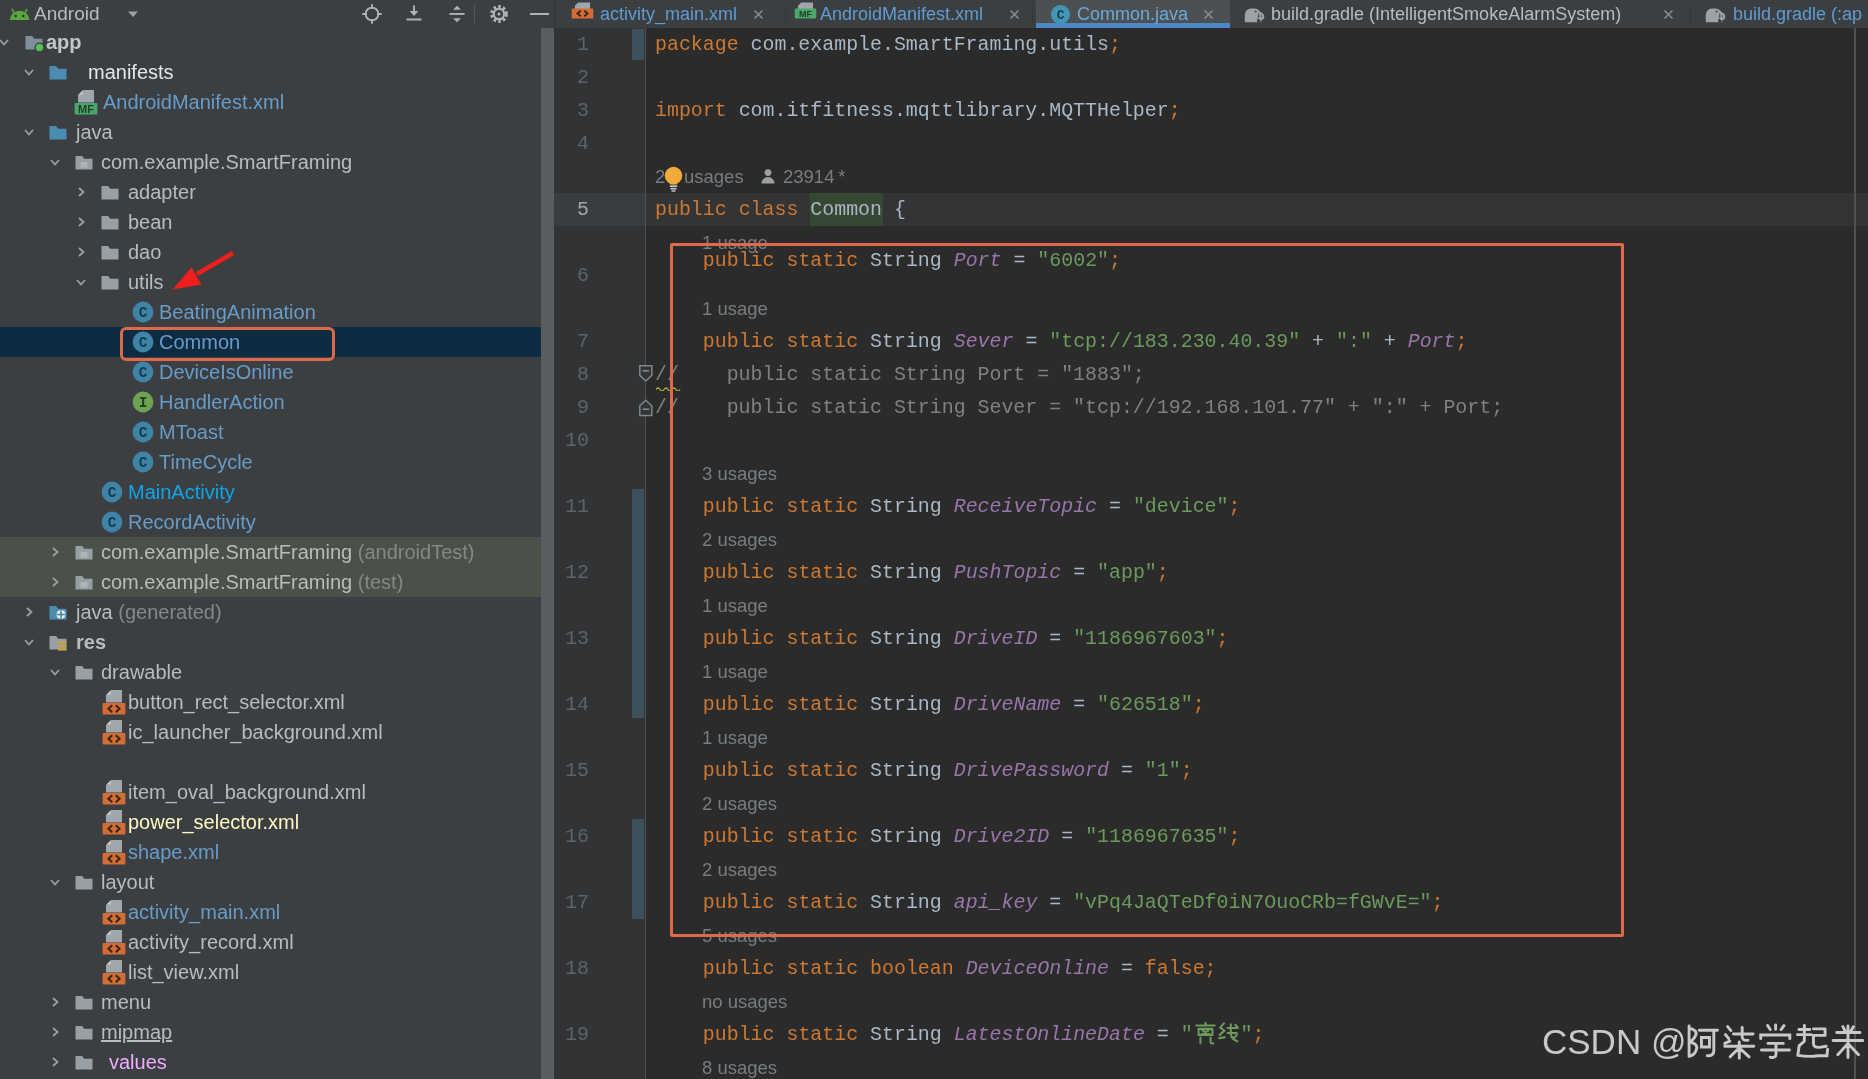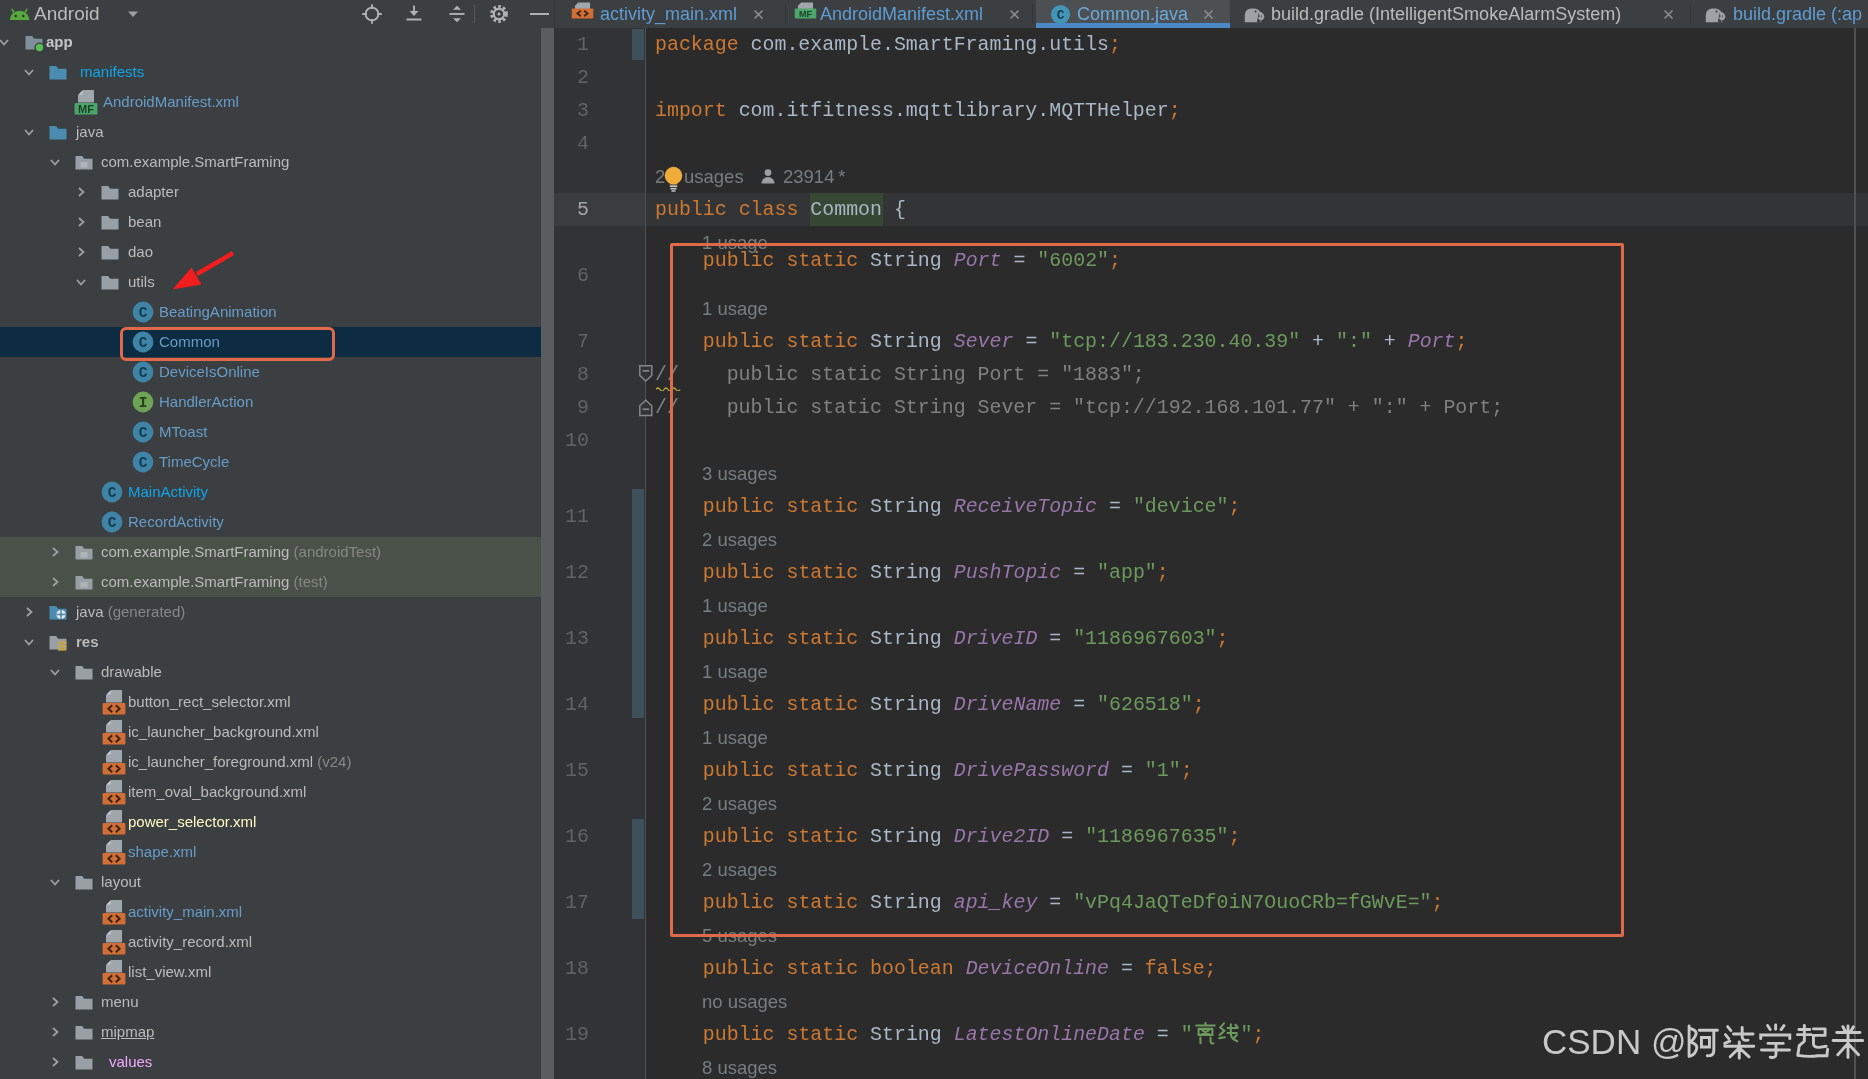--- a/index.html
+++ b/index.html
@@ -2,21 +2,21 @@
 <html><head><meta charset="utf-8">
 <style>
 * { margin:0; padding:0; box-sizing:border-box; }
 html,body { width:1868px; height:1079px; overflow:hidden; background:#2B2B2B; }
 body { font-family:"Liberation Sans", sans-serif; position:relative; }
 .abs { position:absolute; }
 #topbar { position:absolute; left:0; top:0; width:1868px; height:28px; background:#3C3F41; }
 #tree { position:absolute; left:0; top:28px; width:541px; height:1051px; background:#3C3F41; overflow:hidden; }
 .trow { position:absolute; left:0; width:541px; height:30px; }
 .trow.sel { background:#0D2C41; width:555px; }
-.tlab { position:absolute; top:0; line-height:30px; font-size:15px; white-space:pre; }
+.tlab { position:absolute; top:0; line-height:30px; font-size:20px; white-space:pre; }
 .tic { position:absolute; }
 #greenband { position:absolute; left:0; top:509px; width:541px; height:60px; background:#4A5148; }
 #scrollbar { position:absolute; left:541px; top:28px; width:13px; height:1051px; background:#5A5D5F; }
 #gutter { position:absolute; left:554px; top:28px; width:92px; height:1051px; background:#313335; }
 #gsep { position:absolute; left:645px; top:28px; width:1px; height:1051px; background:#4F5254; }
 .ln, .lnc { position:absolute; left:548px; width:41px; height:33px; line-height:33px; text-align:right;
   font-family:"Liberation Mono", monospace; font-size:19.92px; color:#606366; }
 .lnc { color:#A4A3A3; }
 .crow { position:absolute; left:655px; height:33px; line-height:33px; white-space:pre;
   font-family:"Liberation Mono", monospace; font-size:19.92px; color:#A9B7C6; }
@@ -91,21 +91,21 @@
 <div class="ln" style="top:28px">1</div>
 <div class="ln" style="top:61px">2</div>
 <div class="ln" style="top:94px">3</div>
 <div class="ln" style="top:127px">4</div>
 <div class="lnc" style="top:193px">5</div>
 <div class="ln" style="top:259px">6</div>
 <div class="ln" style="top:325px">7</div>
 <div class="ln" style="top:358px">8</div>
 <div class="ln" style="top:391px">9</div>
 <div class="ln" style="top:424px">10</div>
-<div class="ln" style="top:500px">11</div>
+<div class="ln" style="top:490px">11</div>
 <div class="ln" style="top:556px">12</div>
 <div class="ln" style="top:622px">13</div>
 <div class="ln" style="top:688px">14</div>
 <div class="ln" style="top:754px">15</div>
 <div class="ln" style="top:820px">16</div>
 <div class="ln" style="top:886px">17</div>
 <div class="ln" style="top:952px">18</div>
 <div class="ln" style="top:1018px">19</div>
 
 <svg class="abs" style="left:637px;top:363px" width="18" height="23" viewBox="0 0 18 23">
@@ -149,21 +149,21 @@
       </svg>
       <span class="tlab" style="left:46px;color:#C3C6C8;font-weight:700;">app</span>
     </div>
 <div class="trow" style="top:29px">
       <svg class="tic" style="left:22px;top:8px" width="14" height="14" viewBox="0 0 14 14">
         <polyline points="3,5 7,9.5 11,5" fill="none" stroke="#9DA0A2" stroke-width="1.8"></polyline>
       </svg>
       <svg class="tic" style="left:47px;top:4px" width="22" height="22" viewBox="0 0 22 22">
         <path d="M2.5 18.5 V5 h6.6 l2.1 2.7 H19.5 v10.8 z" fill="#4A8DB0"></path>
       </svg>
-      <span class="tlab" style="left:80px;color:#0ea5e9;">manifests</span>
+      <span class="tlab" style="left:88px;color:#e5e5e5;">manifests</span>
     </div>
 <div class="trow" style="top:59px">
       <svg class="tic" style="left:74px;top:1px" width="24" height="27" viewBox="0 0 24 27">
         <path d="M9 2 H20 V14.5 H4 V7 z" fill="#9FA6AC"></path>
         <path d="M4.6 6.6 L8.6 2.6 V6.6 z" fill="#C6CBCF"></path>
         <rect x="0.6" y="15" width="22.8" height="11.6" rx="1" fill="#4CA66B"></rect>
         <text x="12" y="24.6" text-anchor="middle" font-family="Liberation Sans" font-size="11" font-weight="bold" fill="#1E4129">MF</text>
       </svg>
       <span class="tlab" style="left:103px;color:#689CC8;">AndroidManifest.xml</span>
     </div>
@@ -343,30 +343,20 @@
     </div>
 <div class="trow" style="top:689px">
       <svg class="tic" style="left:102px;top:1px" width="24" height="27" viewBox="0 0 24 27">
         <path d="M9 2 H20 V14.5 H4 V7 z" fill="#9FA6AC"></path>
         <path d="M4.6 6.6 L8.6 2.6 V6.6 z" fill="#C6CBCF"></path>
         <rect x="0.6" y="15" width="22.8" height="11.6" rx="1" fill="#D26E35"></rect>
         <polyline points="10.2,17.3 6.4,20.8 10.2,24.3" fill="none" stroke="#3A2413" stroke-width="2"></polyline>
         <polyline points="13.8,17.3 17.6,20.8 13.8,24.3" fill="none" stroke="#3A2413" stroke-width="2"></polyline>
       </svg>
       <span class="tlab" style="left:128px;color:#BBBBBB;">ic_launcher_background.xml</span>
-    </div>
-<div class="trow" style="top:719px">
-      <svg class="tic" style="left:102px;top:1px" width="24" height="27" viewBox="0 0 24 27">
-        <path d="M9 2 H20 V14.5 H4 V7 z" fill="#9FA6AC"></path>
-        <path d="M4.6 6.6 L8.6 2.6 V6.6 z" fill="#C6CBCF"></path>
-        <rect x="0.6" y="15" width="22.8" height="11.6" rx="1" fill="#D26E35"></rect>
-        <polyline points="10.2,17.3 6.4,20.8 10.2,24.3" fill="none" stroke="#3A2413" stroke-width="2"></polyline>
-        <polyline points="13.8,17.3 17.6,20.8 13.8,24.3" fill="none" stroke="#3A2413" stroke-width="2"></polyline>
-      </svg>
-      <span class="tlab" style="left:128px;color:#BBBBBB;">ic_launcher_foreground.xml <span style="color:#878787">(v24)</span></span>
     </div>
 <div class="trow" style="top:749px">
       <svg class="tic" style="left:102px;top:1px" width="24" height="27" viewBox="0 0 24 27">
         <path d="M9 2 H20 V14.5 H4 V7 z" fill="#9FA6AC"></path>
         <path d="M4.6 6.6 L8.6 2.6 V6.6 z" fill="#C6CBCF"></path>
         <rect x="0.6" y="15" width="22.8" height="11.6" rx="1" fill="#D26E35"></rect>
         <polyline points="10.2,17.3 6.4,20.8 10.2,24.3" fill="none" stroke="#3A2413" stroke-width="2"></polyline>
         <polyline points="13.8,17.3 17.6,20.8 13.8,24.3" fill="none" stroke="#3A2413" stroke-width="2"></polyline>
       </svg>
       <span class="tlab" style="left:128px;color:#BBBBBB;">item_oval_background.xml</span>

